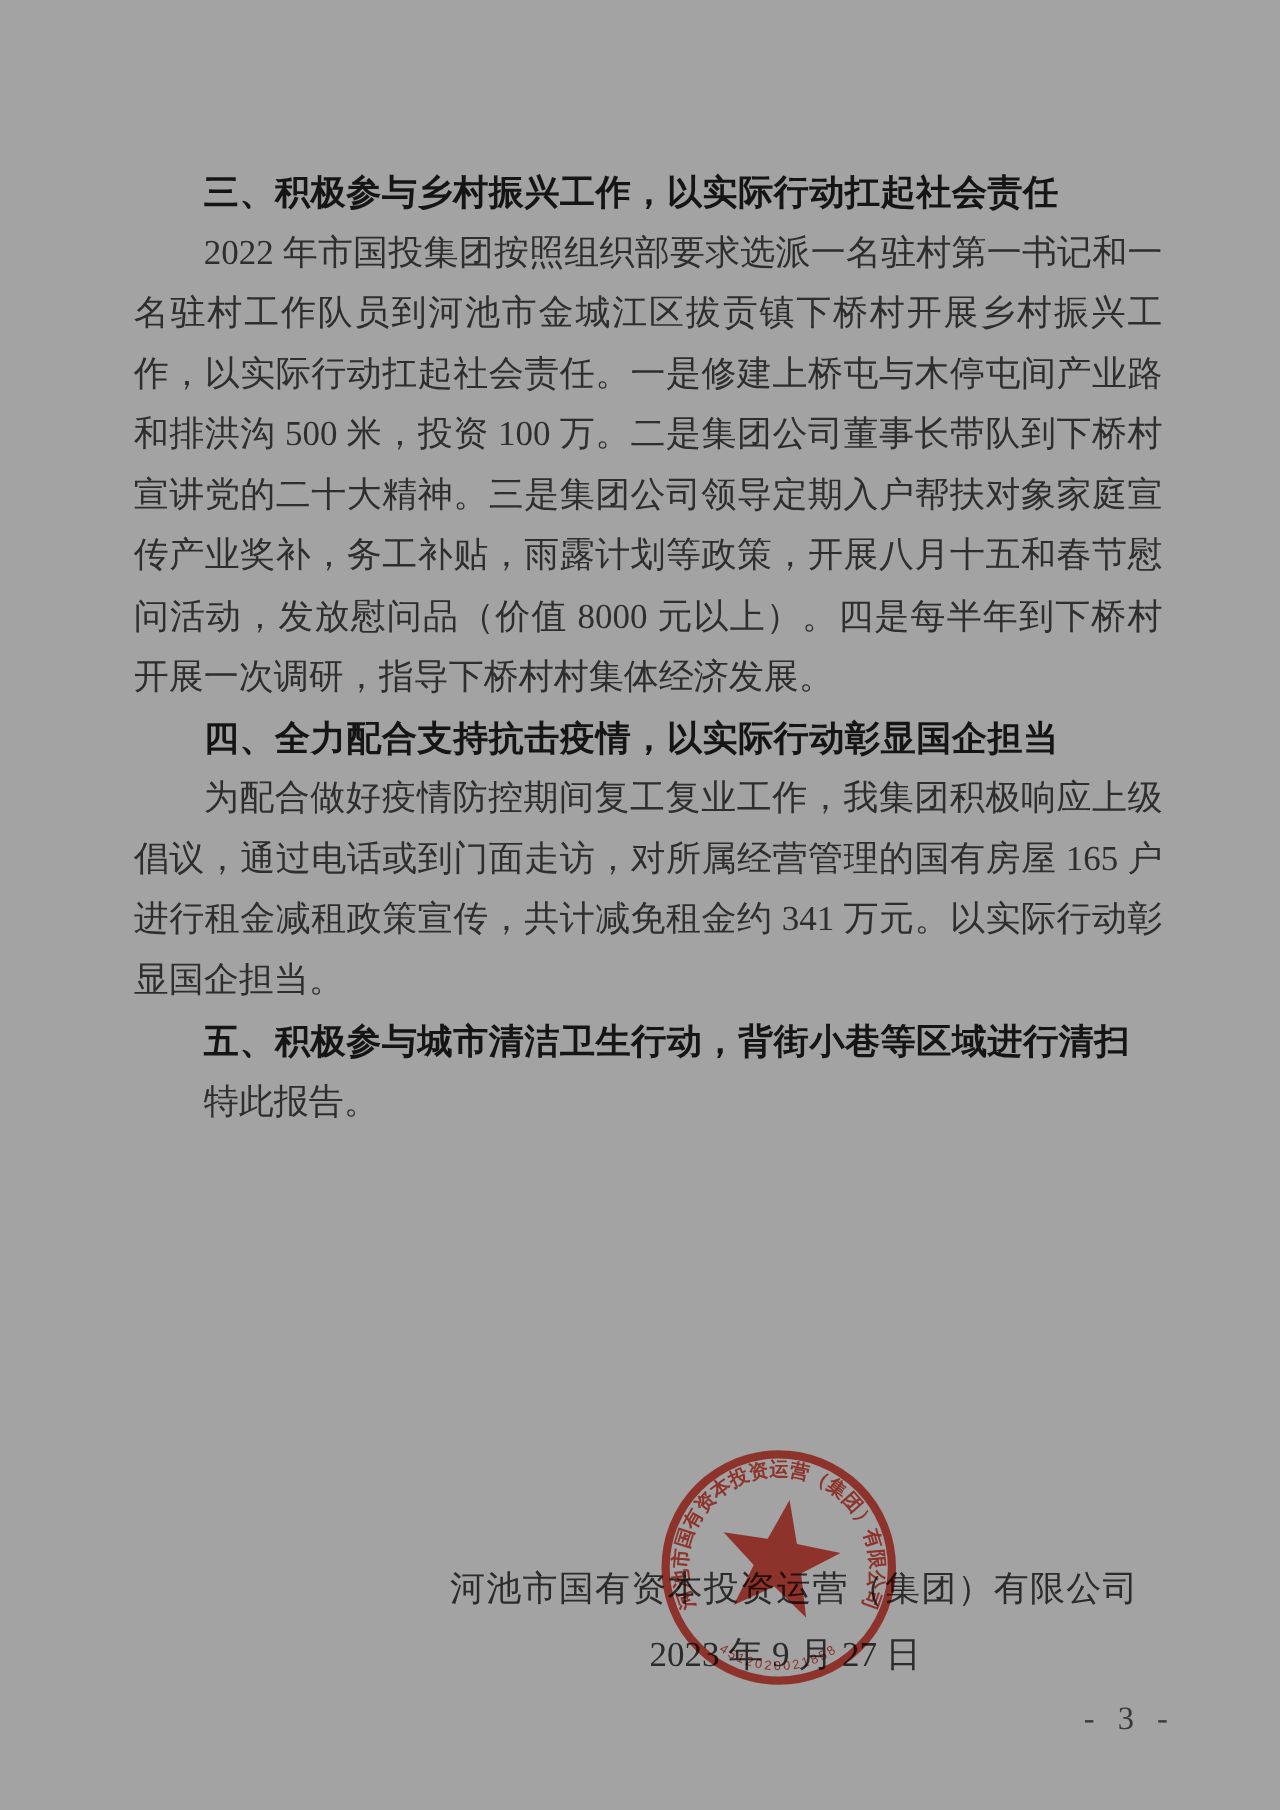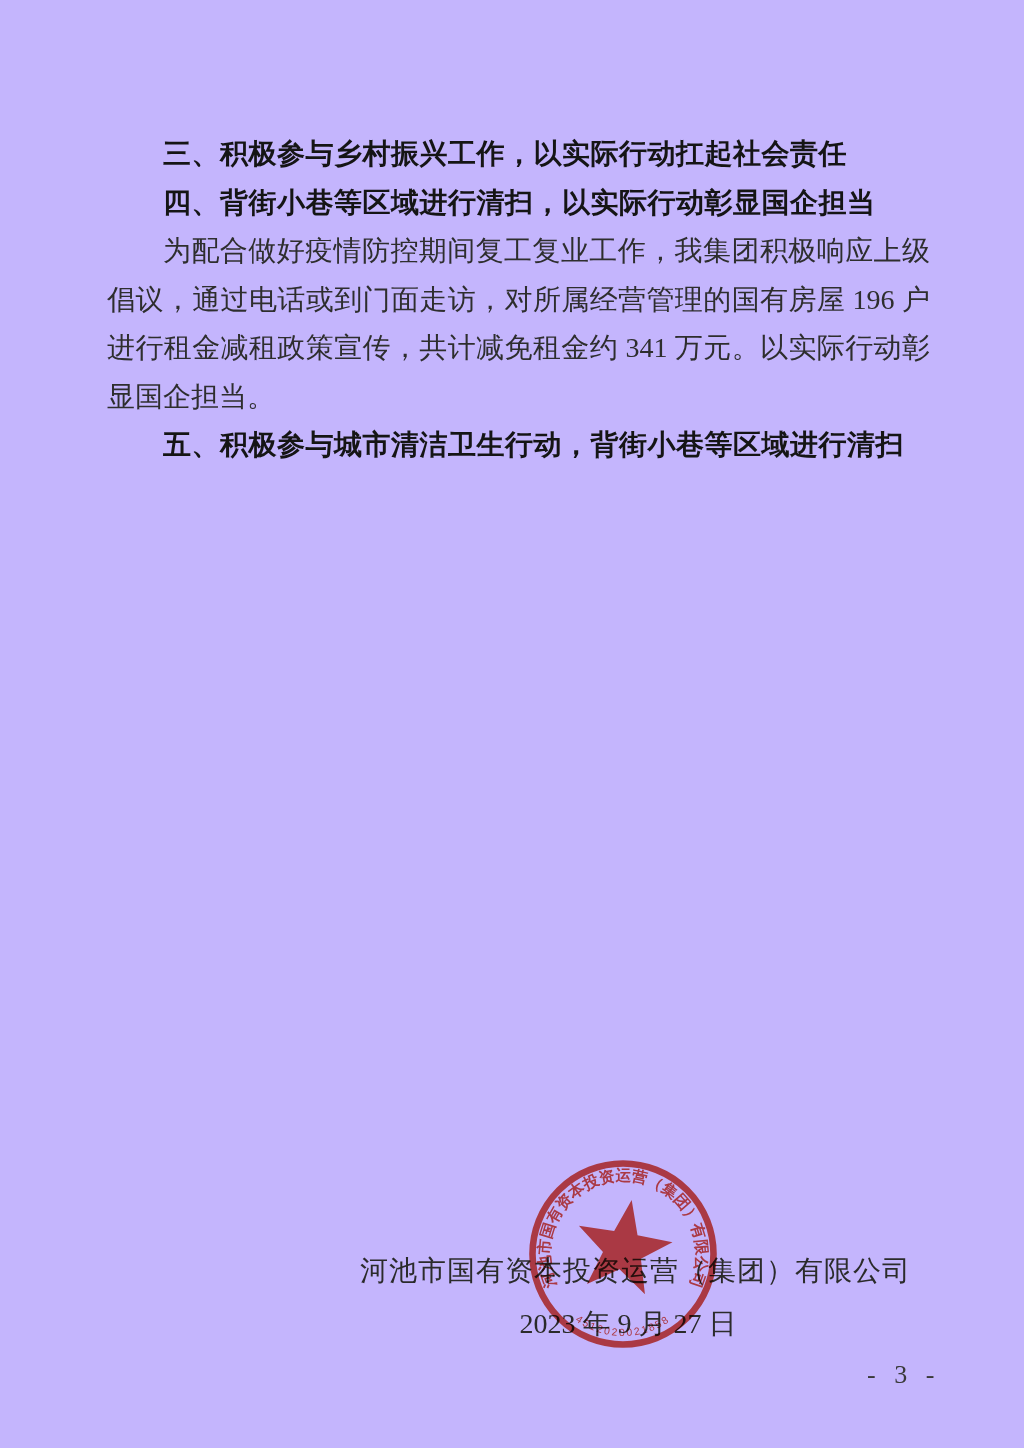--- a/index.html
+++ b/index.html
@@ -1,20 +1,20 @@
 <!DOCTYPE html>
 <html style="--seal-color: #dc4134;"><head>
 <meta charset="utf-8">
 <style>
   html,body{margin:0;padding:0;background:#e8e8e8;}
   .page{
     position:relative;
     width:1024px;height:1448px;
     margin:0 auto;
-    background:#c4b5fd;
+    background:#a3a3a3;
     overflow:hidden;
     font-family:"Liberation Serif","DejaVu Serif",serif;
     color:#2e2e2e;
   }
   .content{
     position:absolute;
     left:107px;top:130px;width:823px;
     font-size:28px;line-height:48.5px;
     text-align:justify;
   }
@@ -49,26 +49,28 @@
   .seal .ring-text{font-size:16.5px;font-weight:700;}
   .seal .code-text{font-size:11px;letter-spacing:2.2px;}
 </style>
 </head>
 <body>
 
 <div class="page">
 
   <div class="content">
     <div class="heading">三、积极参与乡村振兴工作，以实际行动扛起社会责任</div>
+    <p>2022 年市国投集团按照组织部要求选派一名驻村第一书记和一名驻村工作队员到河池市金城江区拔贡镇下桥村开展乡村振兴工作，以实际行动扛起社会责任。一是修建上桥屯与木停屯间产业路和排洪沟 500 米，投资 100 万。二是集团公司董事长带队到下桥村宣讲党的二十大精神。三是集团公司领导定期入户帮扶对象家庭宣传产业奖补，务工补贴，雨露计划等政策，开展八月十五和春节慰问活动，发放慰问品（价值 8000 元以上）。四是每半年到下桥村开展一次调研，指导下桥村村集体经济发展。</p>
 
-    <div class="heading">四、背街小巷等区域进行清扫，以实际行动彰显国企担当</div>
-    <p>为配合做好疫情防控期间复工复业工作，我集团积极响应上级倡议，通过电话或到门面走访，对所属经营管理的国有房屋 196 户进行租金减租政策宣传，共计减免租金约 341 万元。以实际行动彰显国企担当。</p>
+    <div class="heading">四、全力配合支持抗击疫情，以实际行动彰显国企担当</div>
+    <p>为配合做好疫情防控期间复工复业工作，我集团积极响应上级倡议，通过电话或到门面走访，对所属经营管理的国有房屋 165 户进行租金减租政策宣传，共计减免租金约 341 万元。以实际行动彰显国企担当。</p>
 
     <div class="heading">五、积极参与城市清洁卫生行动，背街小巷等区域进行清扫</div>
 
+    <p class="closing">特此报告。</p>
   </div>
 
   <div class="signature-company">河池市国有资本投资运营（集团）有限公司</div>
 
   <div class="signature-date">2023 年 9 月 27 日</div>
 
   <svg class="seal" viewBox="0 0 210 210" xmlns="http://www.w3.org/2000/svg">
     <defs>
       <path id="sealTextArc" d="M 36.1 141.6 A 78 78 0 1 1 173.9 141.6" fill="none"></path>
       <path id="sealCodeArc" d="M 52.6 174.5 A 87 87 0 0 0 157.4 174.5" fill="none"></path>

